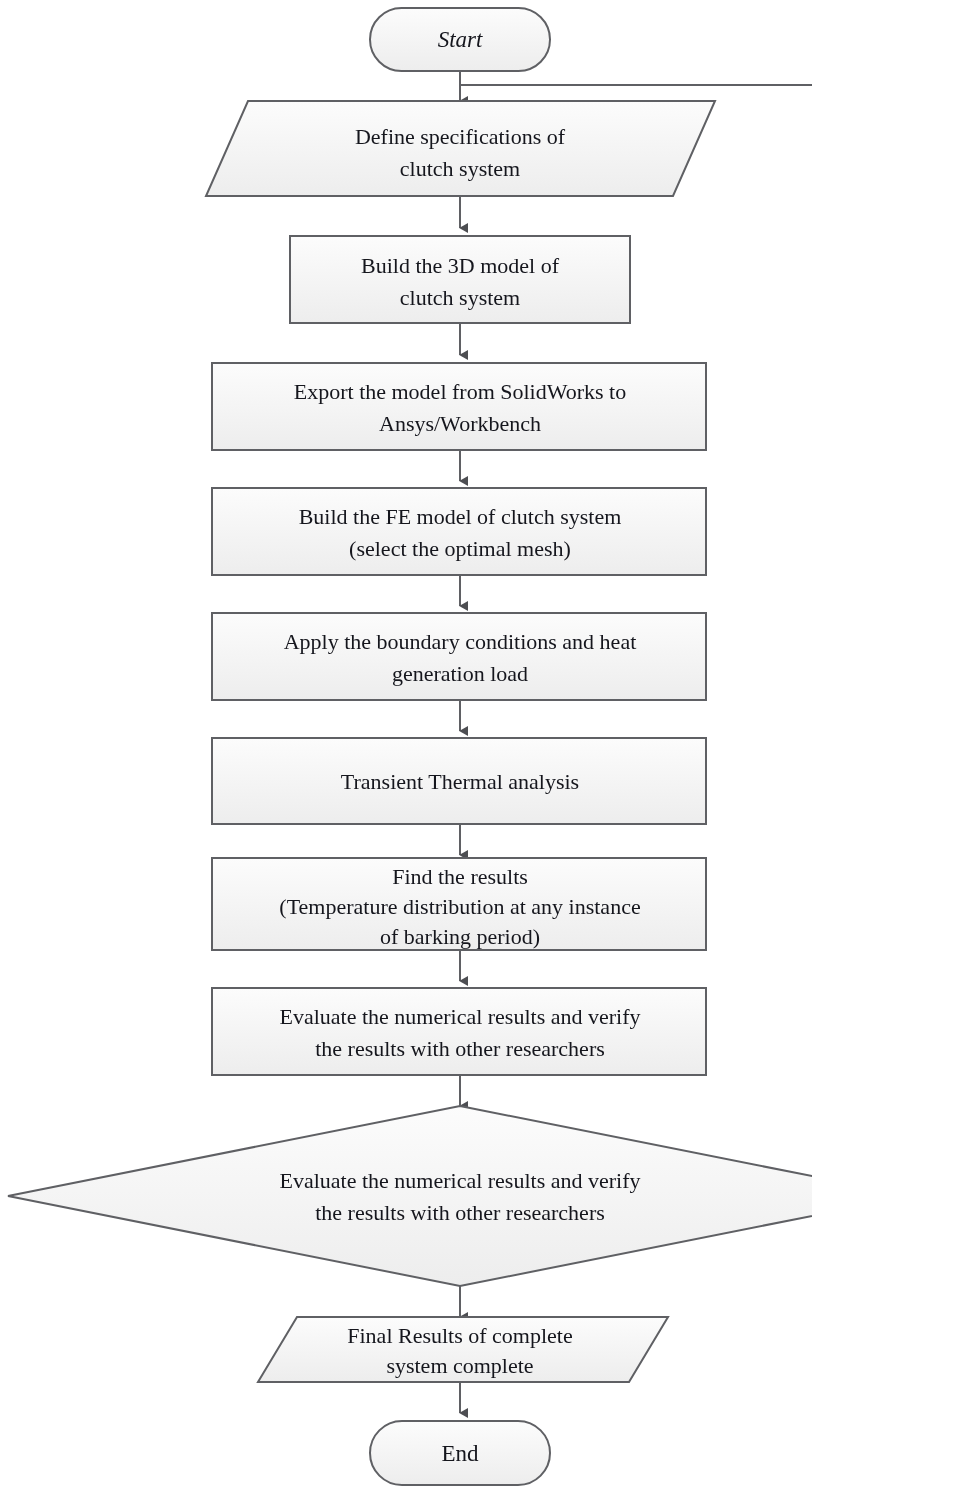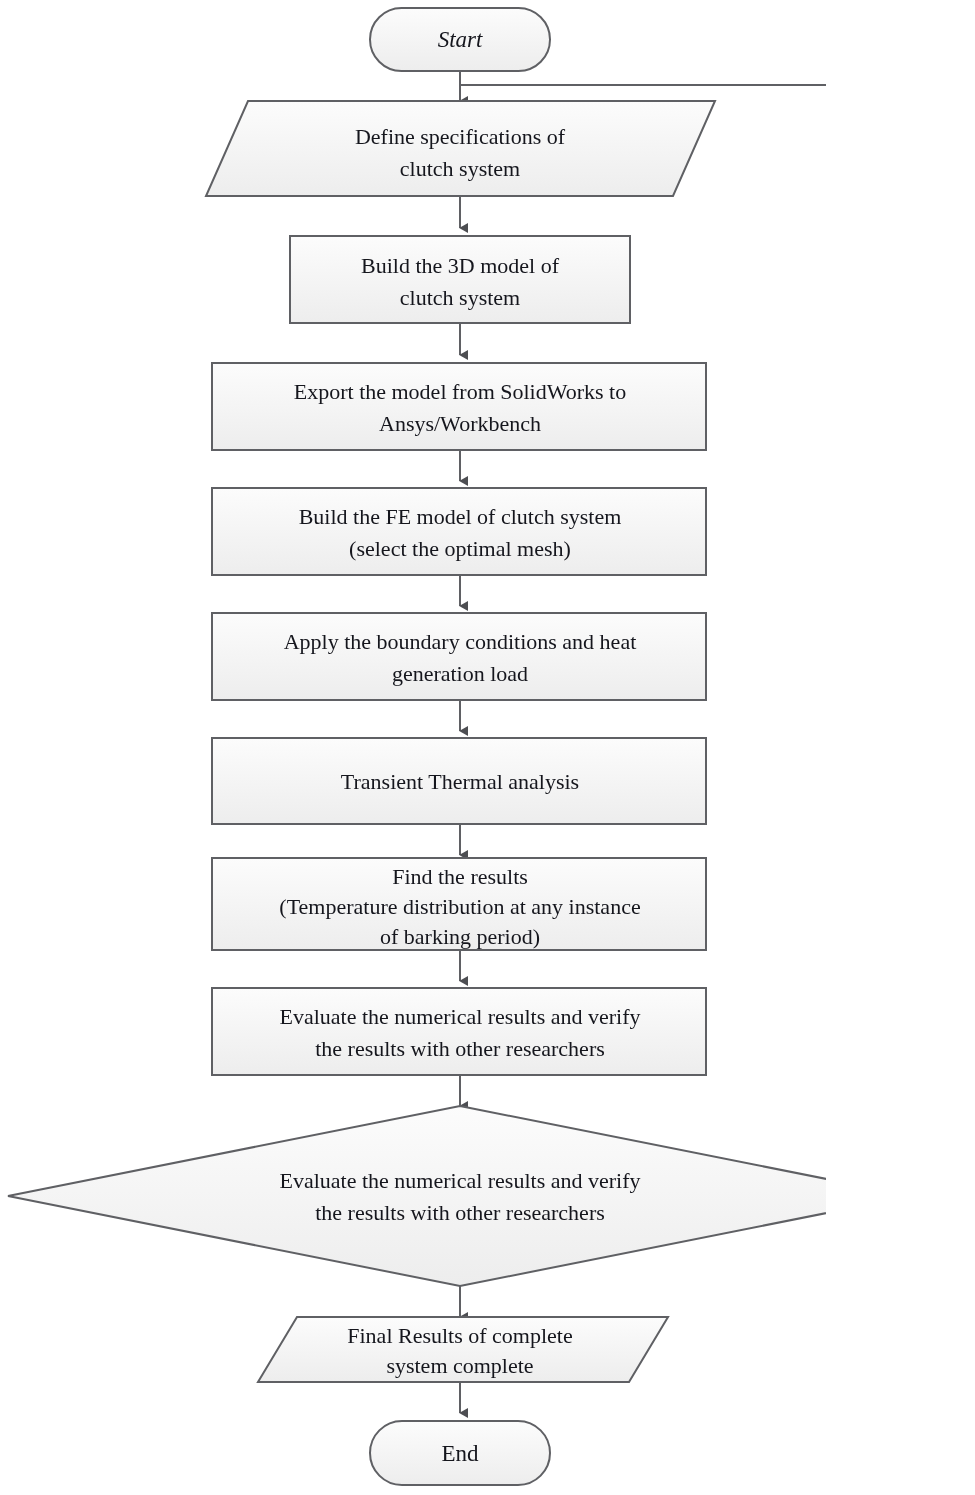--- a/index.html
+++ b/index.html
@@ -7,21 +7,20 @@
     padding: 0;
     background: #ffffff;
   }
   #canvas {
     position: relative;
     width: 812px;
     height: 1495px;
     background: #ffffff;
     overflow: hidden;
     font-family: "Liberation Serif", "DejaVu Serif", serif;
-    padding-left: 14px;
   }
   #flow-svg {
     position: absolute;
     top: 0;
     left: 0;
     width: 975px;
     height: 1495px;
   }
   .node-text {
     font-family: "Liberation Serif", "DejaVu Serif", serif;

